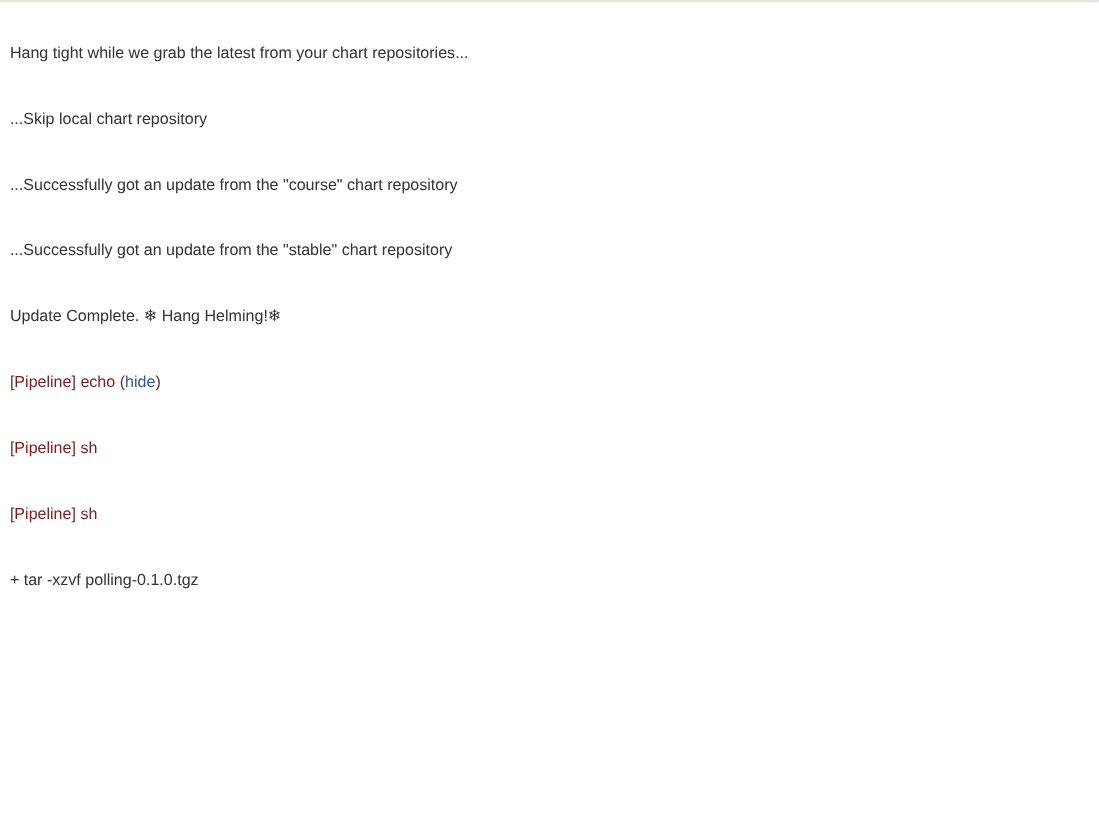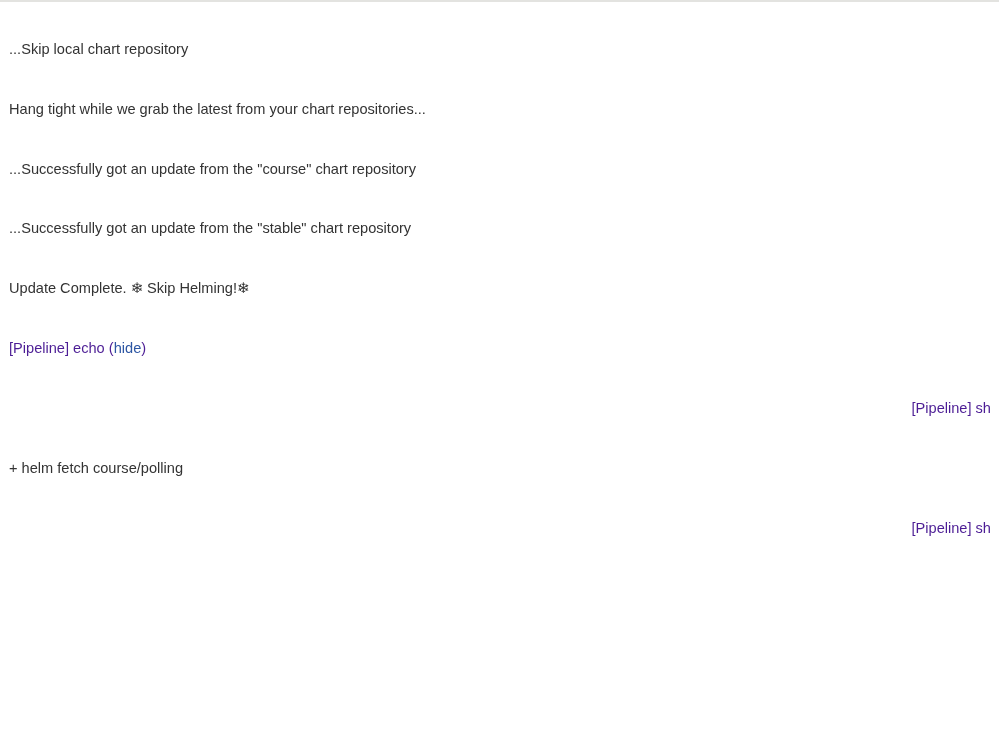--- a/index.html
+++ b/index.html
@@ -21,40 +21,40 @@
       top: -2px;
       right: 8px;
       font-family: "Liberation Sans", "DejaVu Sans", sans-serif;
       font-size: 14.6px;
       line-height: 19.95px;
       color: #333333;
       white-space: pre-wrap;
       word-break: normal;
     }
     .line { display: block; margin: 0; }
-    .pipeline { color: #4c1d95; text-align: right; }
+    .pipeline { color: #7f1d1d; }
     .hide-link {
       color: #2d56a3;
       cursor: pointer;
       margin-top: 12px;
     }
   </style>
 </head>
 <body>
 
 <div class="console">
+  <span class="line">Hang tight while we grab the latest from your chart repositories...</span>
   <span class="line">...Skip local chart repository</span>
-  <span class="line">Hang tight while we grab the latest from your chart repositories...</span>
   <span class="line">...Successfully got an update from the "course" chart repository</span>
   <span class="line">...Successfully got an update from the "stable" chart repository</span>
-  <span class="line">Update Complete. ❄ Skip Helming!❄</span>
+  <span class="line">Update Complete. ❄ Hang Helming!❄</span>
   <span class="line"><span class="pipeline">[Pipeline] echo (</span><a class="hide-link">hide</a><span class="pipeline">)</span></span>
   <span class="line pipeline">[Pipeline] sh</span>
-  <span class="line">+ helm fetch course/polling</span>
   <span class="line pipeline">[Pipeline] sh</span>
+  <span class="line">+ tar -xzvf polling-0.1.0.tgz</span>
   
   
   
   
   
   
   
   
   
   

